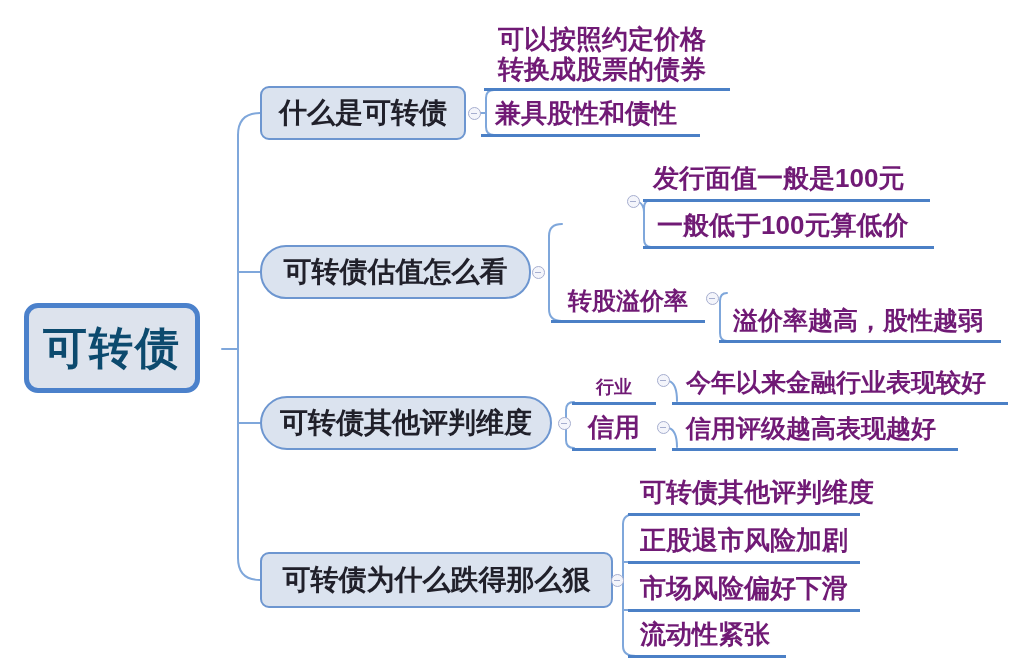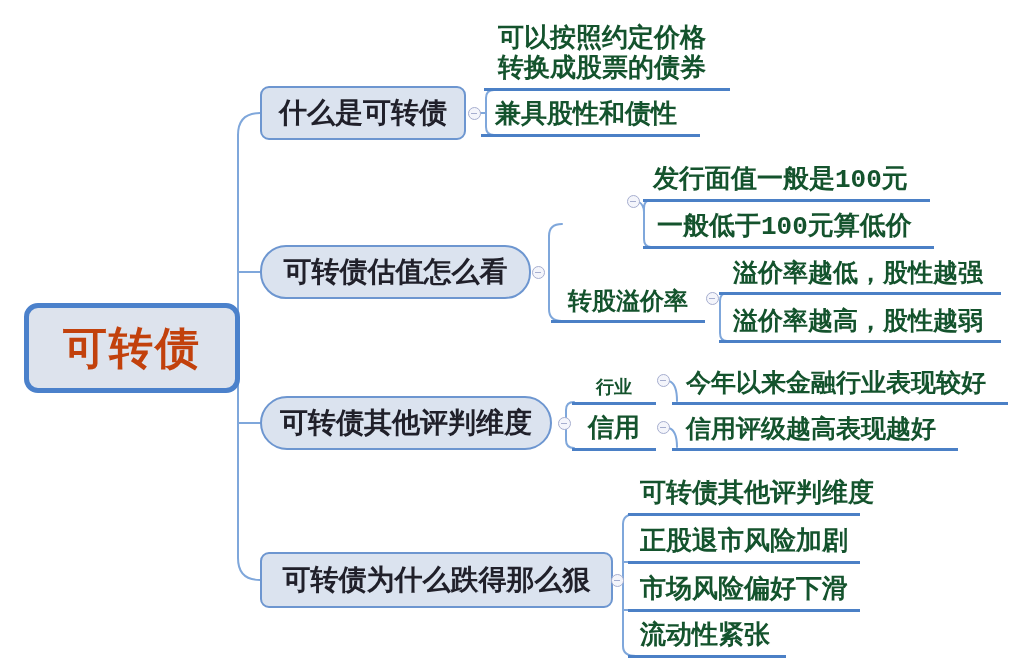--- a/index.html
+++ b/index.html
@@ -4,43 +4,43 @@
 <style>
   html,body{margin:0;padding:0;background:#ffffff;}
   #canvas{
     position:relative;width:1020px;height:670px;overflow:hidden;background:#ffffff;
     font-family:"Liberation Sans","DejaVu Sans",sans-serif;color:#1e1e28;
   }
   #wires{position:absolute;left:0;top:0;width:1020px;height:670px;}
 
   
   .root{
-    position:absolute;left:24px;top:303px;width:216px;height:90px;
+    position:absolute;left:24px;top:303px;width:176px;height:90px;
     background:#dde3ed;border:5px solid #4b81cb;border-radius:14px;
     display:flex;align-items:center;justify-content:center;
-    font-size:44px;font-weight:bold;color:#c2410c;letter-spacing:2px;
+    font-size:44px;font-weight:bold;color:#0c4a6e;letter-spacing:2px;
     box-sizing:border-box;white-space:nowrap;
   }
 
   
   .bnode{
     position:absolute;background:#dbe3ef;border:2px solid #6d96d0;border-radius:9px;
     display:flex;align-items:center;justify-content:center;
     font-size:28px;font-weight:600;color:#20202a;box-sizing:border-box;white-space:nowrap;
   }
   #b1{left:260px;top:86px;width:206px;height:54px;}
   #b2{left:260px;top:245px;width:271px;height:54px;border-radius:26px;}
   #b3{left:260px;top:396px;width:292px;height:54px;border-radius:27px;}
   #b4{left:260px;top:552px;width:353px;height:56px;}
 
   
   .unode{
     position:absolute;border-bottom:3px solid #4b80c6;box-sizing:content-box;
-    display:flex;align-items:flex-end;font-size:25px;font-weight:600;color:#14532d;
-    white-space:nowrap;padding-bottom:3px;font-family:Liberation Mono, monospace;
+    display:flex;align-items:flex-end;font-size:25px;font-weight:600;color:#701a75;
+    white-space:nowrap;padding-bottom:3px;
   }
   .unode.center{justify-content:center;}
   .unode.pre{white-space:pre-line;line-height:1.18;}
   #l1a{left:484px;top:18px;width:232px;height:67px;padding-left:14px;font-size:26px;}
   #l1b{left:481px;top:97px;width:205px;height:34px;padding-left:14px;font-size:26px;}
   #sub-price{left:548px;top:189px;width:76px;height:31px;font-size:26px;}
   #l21a{left:643px;top:165px;width:277px;height:31px;padding-left:10px;font-size:26px;}
   #l21b{left:643px;top:212px;width:277px;height:31px;padding-left:14px;font-size:26px;}
   #sub-premium{left:551px;top:286px;width:154px;height:31px;font-size:24px;}
   #l22a{left:719px;top:258px;width:268px;height:31px;padding-left:14px;}
@@ -99,21 +99,20 @@
 转换成股票的债券</div>
   <div class="unode" id="l1b">兼具股性和债性</div>
 
   <div class="bnode" id="b2">可转债估值怎么看</div>
   <div class="toggle" id="t2"></div>
   <div class="toggle" id="tp"></div>
   <div class="unode" id="l21a">发行面值一般是100元</div>
   <div class="unode" id="l21b">一般低于100元算低价</div>
   <div class="unode center" id="sub-premium">转股溢价率</div>
   <div class="toggle" id="tz"></div>
-  <div class="unode" id="l22a">溢价率越低，股性越强</div>
   <div class="unode" id="l22b">溢价率越高，股性越弱</div>
 
   <div class="bnode" id="b3">可转债其他评判维度</div>
   <div class="toggle" id="t3"></div>
   <div class="unode center" id="sub-industry">行业</div>
   <div class="toggle" id="th"></div>
   <div class="unode" id="l31">今年以来金融行业表现较好</div>
   <div class="unode center" id="sub-credit">信用</div>
   <div class="toggle" id="tc"></div>
   <div class="unode" id="l32">信用评级越高表现越好</div>

